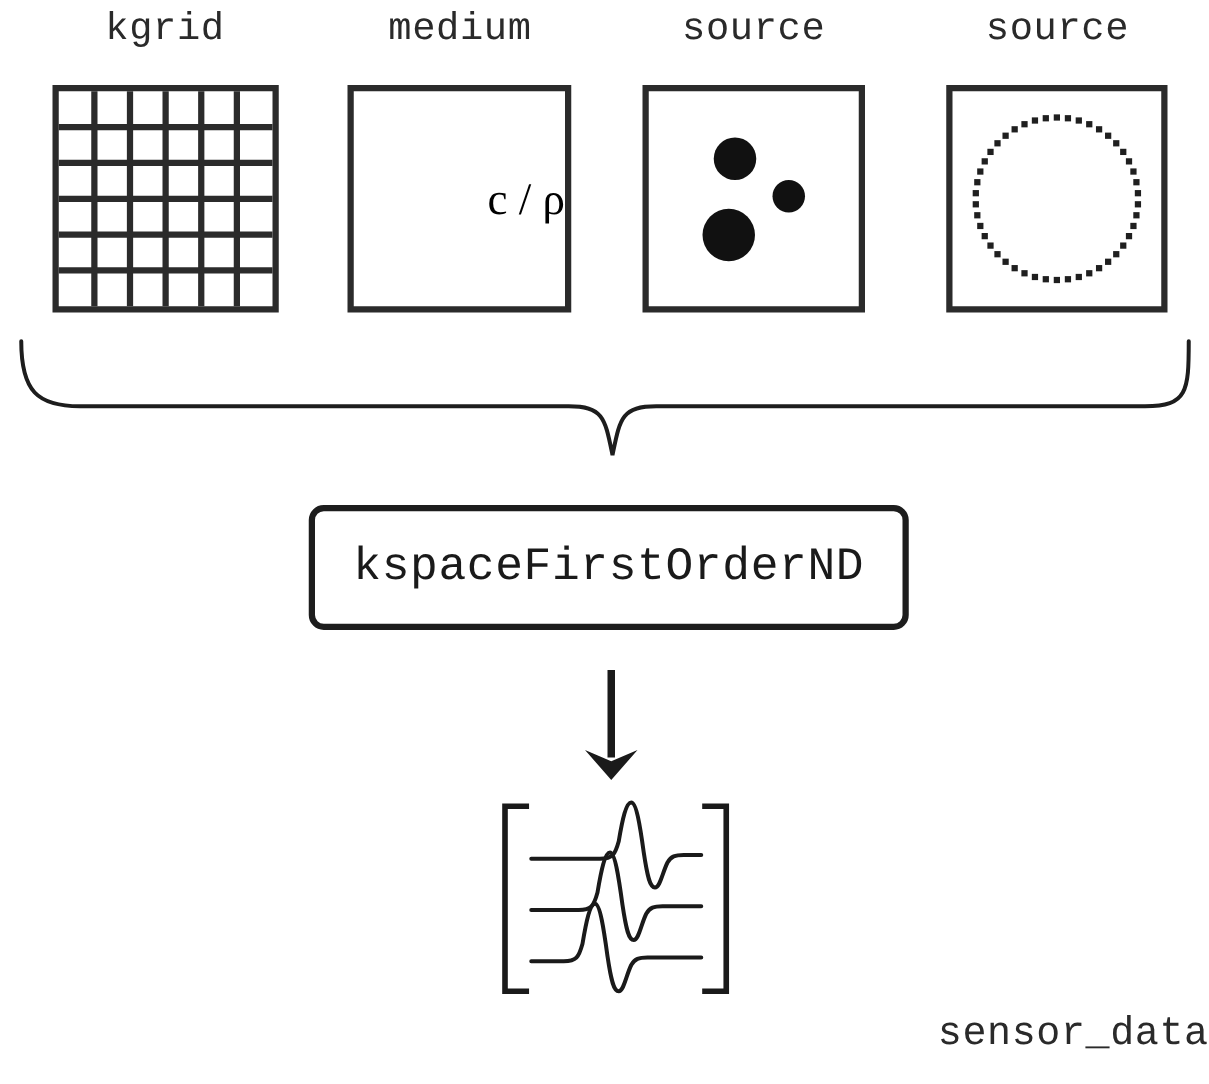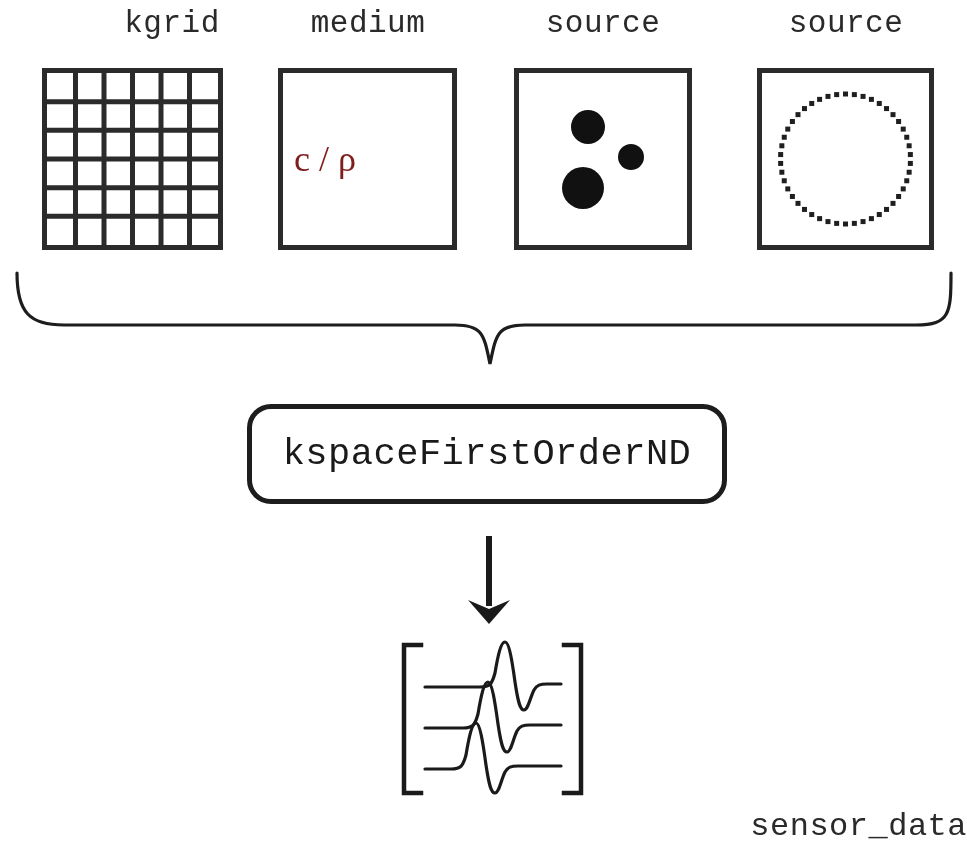--- a/index.html
+++ b/index.html
@@ -45,34 +45,33 @@
   
   .panel-svg { display: block; }
 
   
   .medium-text {
     position: absolute;
     left: 0;
     right: 0;
     top: 50%;
     transform: translateY(-50%);
-    text-align: left;
+    text-align: right;
     font-family: "Liberation Serif", "DejaVu Serif", serif;
     font-size: 36px;
-    color: #7f1d1d;
-    white-space: nowrap;
-    margin-left: 11px;
+    color: #000000;
+    white-space: nowrap;
   }
 
   
   #process-box {
     position: absolute;
     box-sizing: border-box;
     border: 5px solid #1d1d1d;
-    border-radius: 24px;
+    border-radius: 12px;
     background: #ffffff;
     display: flex;
     align-items: center;
     justify-content: center;
   }
   #process-label {
     font-family: "Liberation Mono", "DejaVu Sans Mono", monospace;
     font-size: 37px;
     letter-spacing: 0.5px;
     color: #1a1a1a;
@@ -90,21 +89,21 @@
     letter-spacing: 0.5px;
     color: #2a2a2a;
     white-space: nowrap;
   }
 </style>
 </head>
 <body>
 
 <div id="diagram-root">
 
-  <div class="panel-label" style="left:0;width:264px;margin-left:40px;">
+  <div class="panel-label" style="left:0;width:264px;">
     <span>kgrid</span>
   </div>
   <div class="panel-label" style="left:471px;width:264px;">
     <span>source</span>
   </div>
   <div class="panel-label" style="left:236px;width:264px;">
     <span>medium</span>
   </div>
   <div class="panel-label" style="left:714px;width:264px;">
     <span>source</span>

